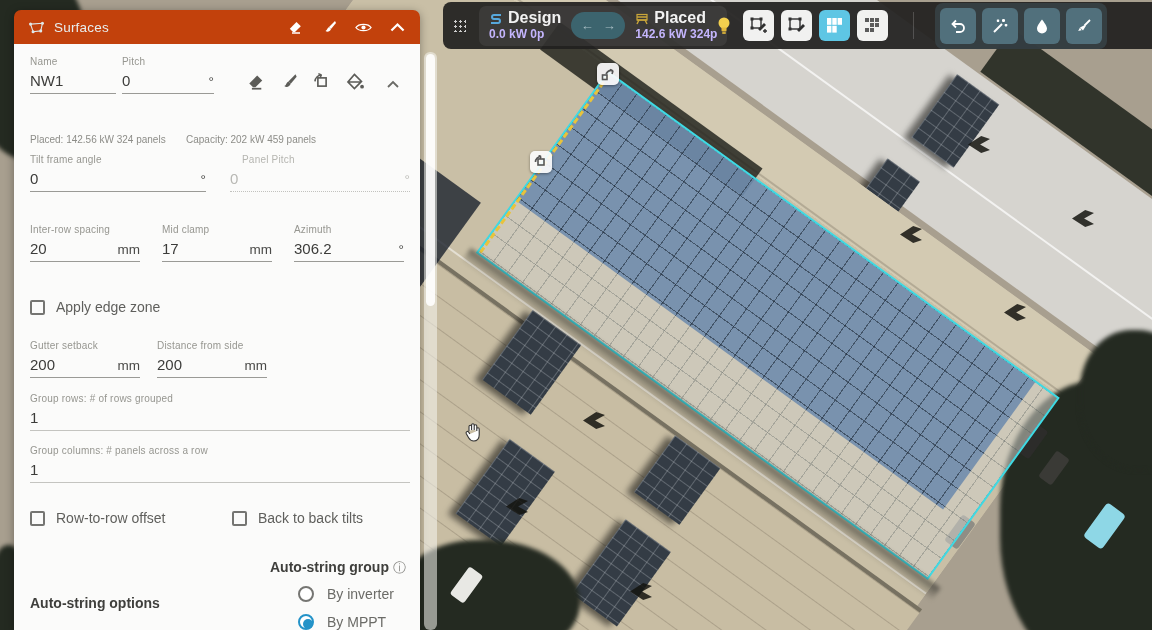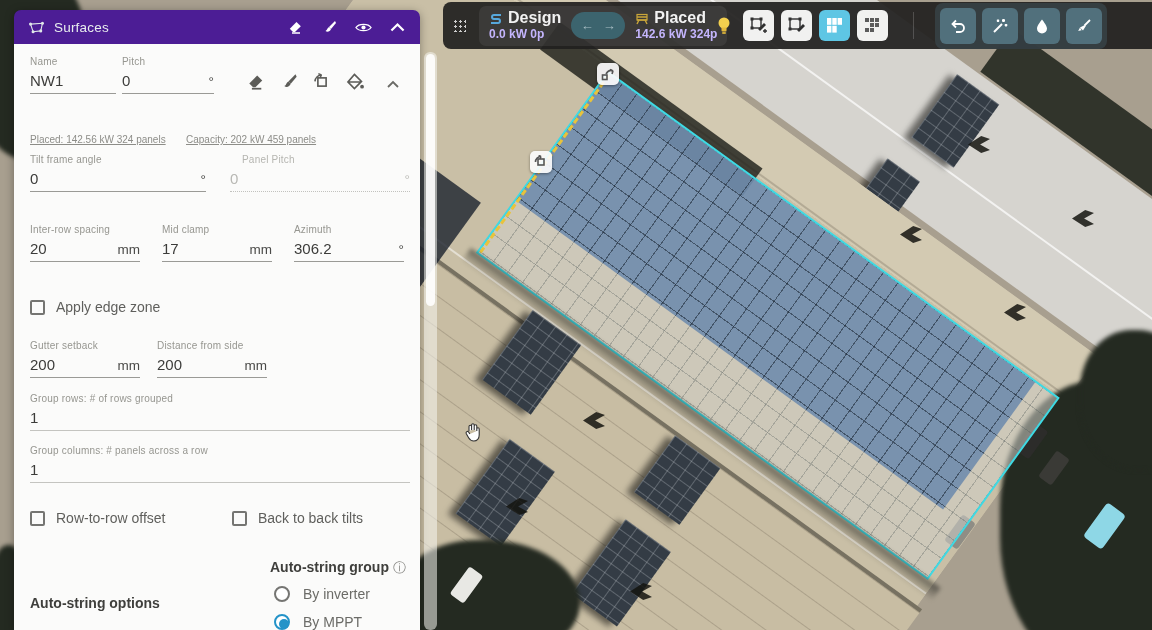--- a/index.html
+++ b/index.html
@@ -66,45 +66,45 @@
   .wtool svg{width:19px;height:19px;}
   .tb-divider{position:absolute;left:470px;top:10px;height:27px;width:1px;background:rgba(255,255,255,.18);}
   .darkgroup{background:rgba(58,70,75,.75);border-radius:8px;padding:5px;display:flex;gap:6px;}
   .dtool{width:36px;height:36px;border-radius:6px;background:#51707c;display:flex;
     align-items:center;justify-content:center;}
   .dtool svg{width:18px;height:18px;stroke:#fff;fill:none;stroke-width:1.8;}
 
   
   #panel{position:absolute;left:14px;top:10px;width:406px;height:620px;
     box-shadow:0 2px 10px rgba(0,0,0,.35);border-radius:7px 7px 0 0;}
-  #panel-header{height:34px;background:#4c1d95;border-radius:7px 7px 0 0;display:flex;
+  #panel-header{height:34px;background:#c2410c;border-radius:7px 7px 0 0;display:flex;
     align-items:center;padding:0 14px;color:#fff;}
   #panel-header .title{font-size:13.5px;margin-left:9px;letter-spacing:.2px;color:#e8edee;}
   #panel-header .hicons{margin-left:auto;display:flex;align-items:center;gap:17px;}
   #panel-header svg{width:17px;height:17px;}
   #panel-body{position:relative;height:586px;background:#fbfbfa;overflow:hidden;}
 
   .flabel{font-size:10px;color:#969690;letter-spacing:.2px;}
   .flabel.dis{color:#b5b5b0;padding-left:12px;}
   .field{position:absolute;}
   .fline{display:flex;align-items:baseline;border-bottom:1px solid #9a9a96;padding:3px 0 4px 0;margin-top:2px;}
   .fline.dotted{border-bottom:1px dotted #c2c2be;}
   .fvalue{border:0;outline:0;background:transparent;font-size:15px;color:#3c3c3a;width:100%;padding:0;}
   .fvalue.dis{color:#b8b8b4;}
   .funit{font-size:13.5px;color:#4a4a48;white-space:nowrap;}
   .funit.dis{color:#c0c0bc;}
-  .summary{position:absolute;font-size:10px;color:#8d8d88;text-decoration:underline;}
+  .summary{position:absolute;font-size:10px;color:#8d8d88;}
   .cbx{display:inline-block;width:15px;height:15px;border:2px solid #757572;border-radius:2px;background:#fbfbfa;}
   .cblbl{font-size:14px;color:#5f5f5c;margin-left:11px;}
   .cbrow{position:absolute;display:flex;align-items:center;}
   .bold-label{font-size:14px;font-weight:bold;color:#3f3f3c;}
   .radio{display:inline-block;width:16px;height:16px;border:2px solid #757572;border-radius:50%;position:relative;background:#fff;}
   .radio.on{border-color:#2493c8;}
   .radio.on::after{content:"";position:absolute;left:3px;top:3px;width:10px;height:10px;border-radius:50%;background:#2493c8;}
-  .radrow{position:absolute;display:flex;align-items:center;gap:13px;}
+  .radrow{position:absolute;display:flex;align-items:center;gap:13px;margin-left:24px;}
   .radlbl{font-size:14px;color:#6b6b67;}
   .info{font-size:13px;color:#8a8a86;font-weight:normal;}
   #panel-scroll{position:absolute;left:424px;top:52px;width:13px;height:578px;border-radius:6px;
     background:rgba(246,245,240,.55);}
   #panel-thumb{position:absolute;left:426px;top:54px;width:9px;height:252px;border-radius:5px;
     background:rgba(255,255,255,.88);}
 
   #cursor{position:absolute;left:464px;top:422px;width:18px;height:20px;}
 </style>
 </head>

